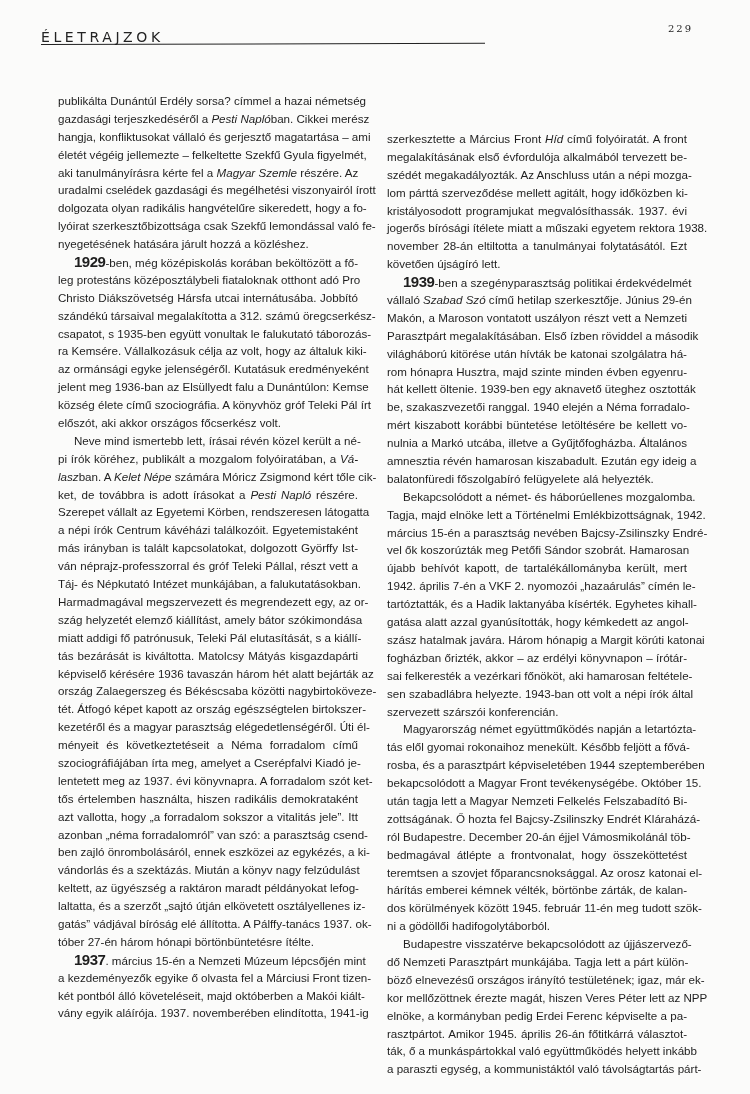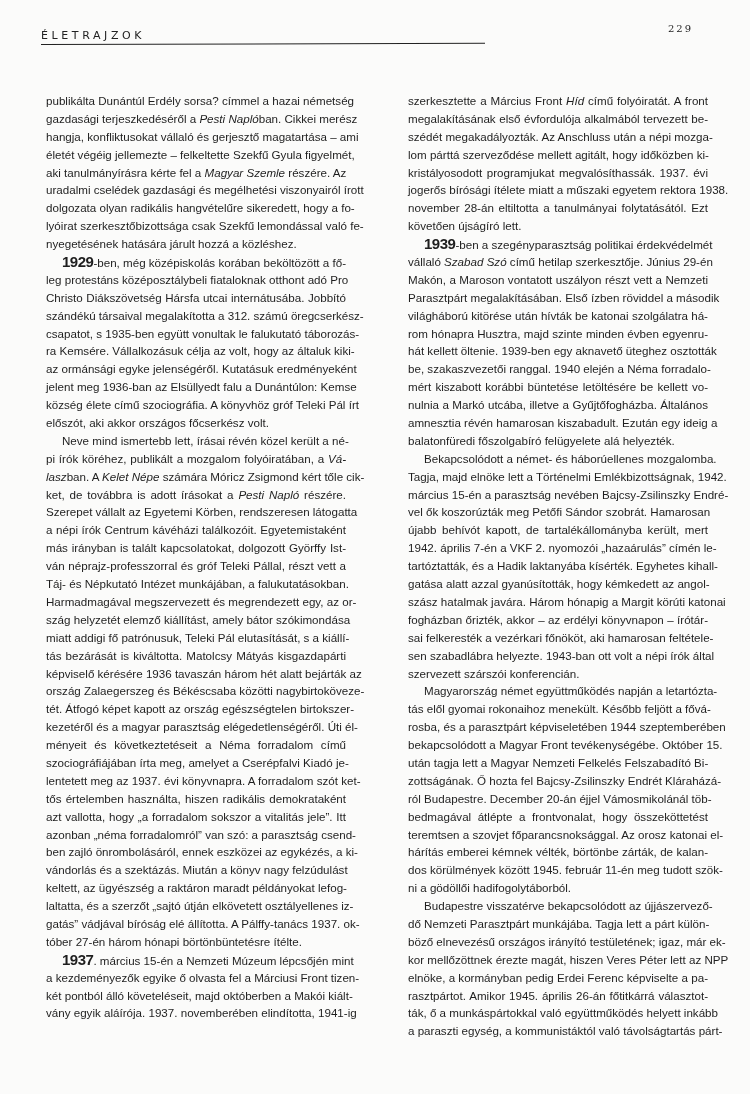--- a/index.html
+++ b/index.html
@@ -1,22 +1,22 @@
 <!DOCTYPE html>
 <html><head>
   <meta charset="utf-8">
   <style>
     html, body { margin: 0; padding: 0; background: #fbfbfa; }
     body { width: 750px; height: 1094px; position: relative; overflow: hidden; color: #1e1e1e; }
-    .running-head { position: absolute; left: 41px; top: 29px; font-family: "DejaVu Sans", sans-serif; font-size: 11px; letter-spacing: 3.6px; color: #222; }
+    .running-head { position: absolute; left: 41px; top: 29px; font-family: "DejaVu Sans", sans-serif; font-size: 14px; letter-spacing: 3.6px; color: #222; }
     .page-number { position: absolute; left: 668px; top: 23px; font-family: "DejaVu Serif", serif; font-size: 10px; letter-spacing: 2px; color: #222; }
     .rule { position: absolute; left: 41px; top: 44px; width: 444px; height: 1.2px; background: #222; transform: rotate(-0.15deg); transform-origin: left center; }
     .col { position: absolute; top: 92px; width: 300px; font-family: "Liberation Sans", sans-serif; font-size: 11.6px; line-height: 17.9px; text-align: justify; color: #1e1e1e; }
-    .col-left { left: 46px; }
-    .col-right { left: 408px; }
+    .col-left { left: 58px; }
+    .col-right { left: 387px; margin-top: 38px; }
     .line { display: block; white-space: nowrap; text-align: justify; text-align-last: justify; height: 17.9px; overflow: visible; }
     .line.last { text-align-last: left; }
     .indent { padding-left: 16px; }
     .year { font-family: Liberation Sans, sans-serif; font-weight: bold; font-size: 15px; letter-spacing: -0.5px; }
     i { font-style: italic; }
   </style>
 </head>
 <body>
 
 <div>

